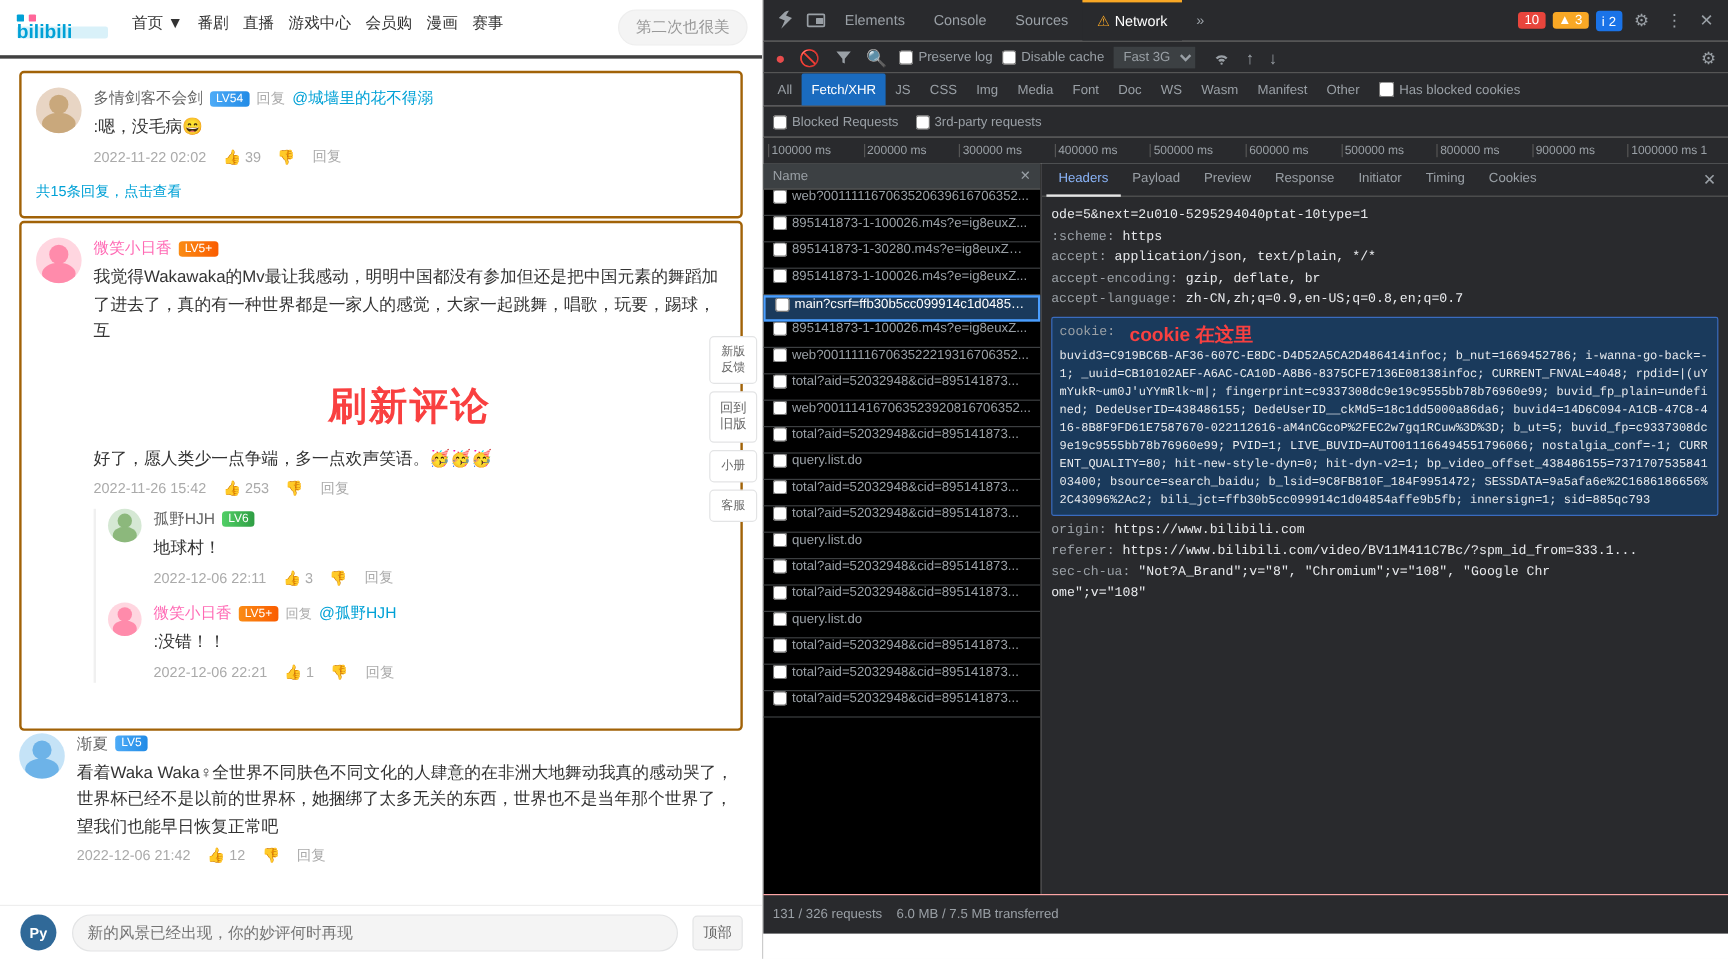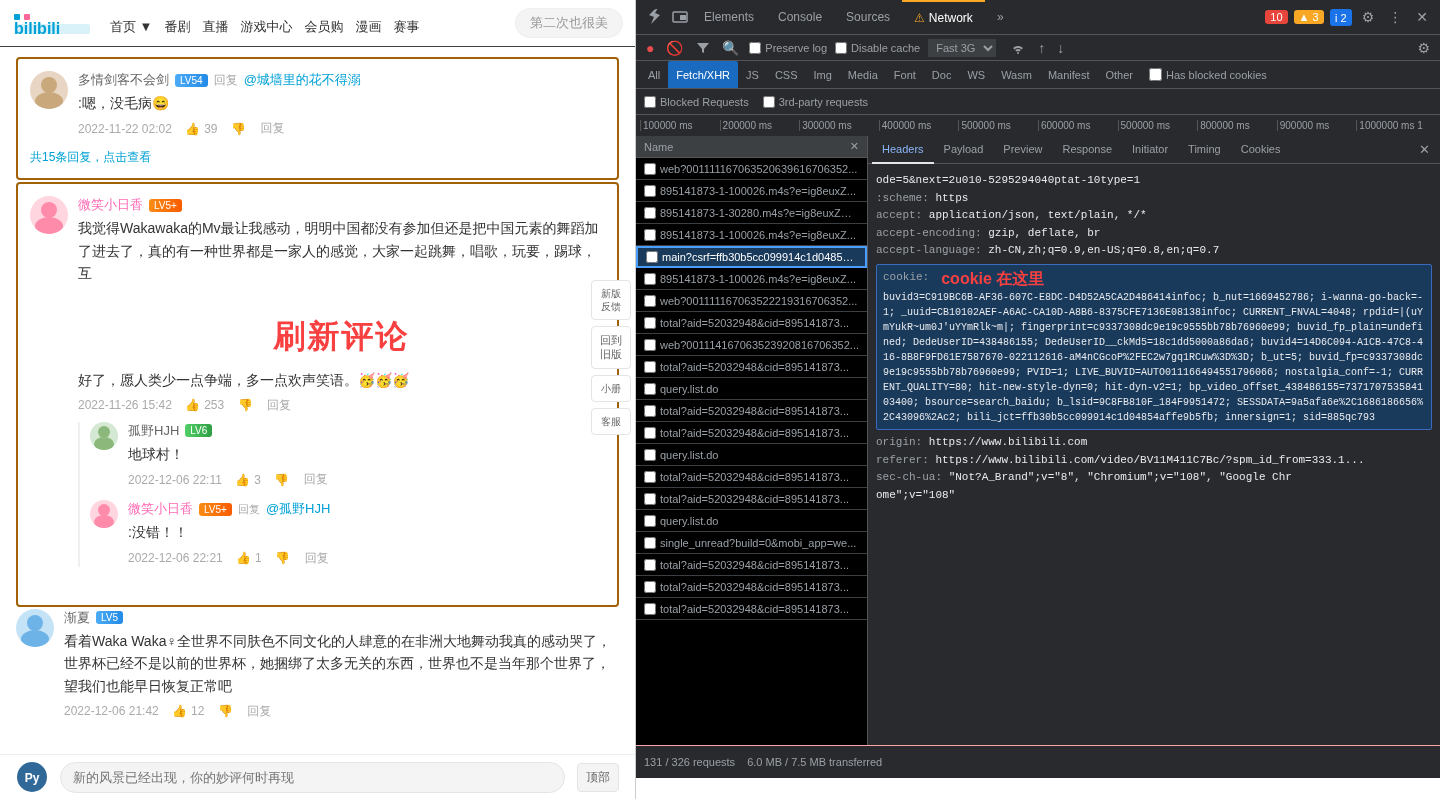--- a/index.html
+++ b/index.html
@@ -10,24 +10,24 @@
       position: absolute;
       left: 0; top: 0;
       width: 635px;
       height: 799px;
       background: #fff;
       overflow: hidden;
     }
 
     .bili-header {
       display: flex;
-      align-items: flex-end;
+      align-items: flex-start;
       padding: 8px 12px;
       background: #fff;
-      border-bottom: 1px solid #404040;
+      border-bottom: 3px solid #404040;
       gap: 16px;
     }
 
     .bili-logo {
       display: flex;
       align-items: center;
       gap: 2px;
     }
 
     .bili-nav {
@@ -442,21 +442,20 @@
       padding: 0 8px;
       font-size: 11px;
       color: #9aa0a6;
       border-bottom: 1px solid #555;
       position: sticky;
       top: 0;
     }
 
     .req-item {
       display: flex;
-      align-items: center;
       height: 22px;
       padding: 0 8px;
       font-size: 11px;
       color: #9aa0a6;
       border-bottom: 1px solid #3c3f41;
       cursor: pointer;
       gap: 4px;
       overflow: hidden;
     }
     .req-item.selected { background: #1a6bbf; color: #fff; }
@@ -957,24 +956,20 @@
       <div class="req-item">
         <input type="checkbox" class="req-checkbox" style="">
         <span class="req-name">total?aid=52032948&amp;cid=895141873...</span>
       </div>
       <div class="req-item">
         <input type="checkbox" class="req-checkbox" style="">
         <span class="req-name">query.list.do</span>
       </div>
       <div class="req-item">
         <input type="checkbox" class="req-checkbox" style="">
-        <span class="req-name">single_unread?build=0&amp;mobi_app=we...</span>
-      </div>
-      <div class="req-item">
-        <input type="checkbox" class="req-checkbox" style="">
         <span class="req-name">total?aid=52032948&amp;cid=895141873...</span>
       </div>
       <div class="req-item">
         <input type="checkbox" class="req-checkbox" style="">
         <span class="req-name">total?aid=52032948&amp;cid=895141873...</span>
       </div>
       <div class="req-item">
         <input type="checkbox" class="req-checkbox" style="">
         <span class="req-name">total?aid=52032948&amp;cid=895141873...</span>
       </div>

